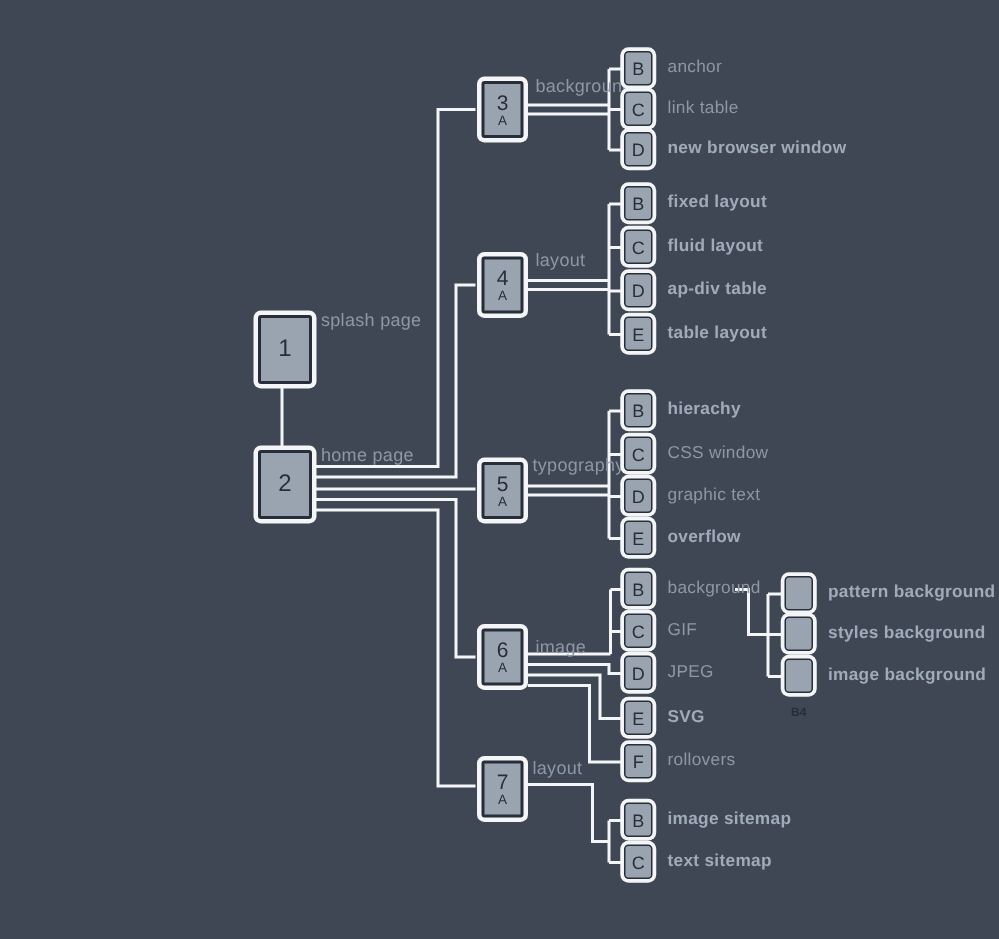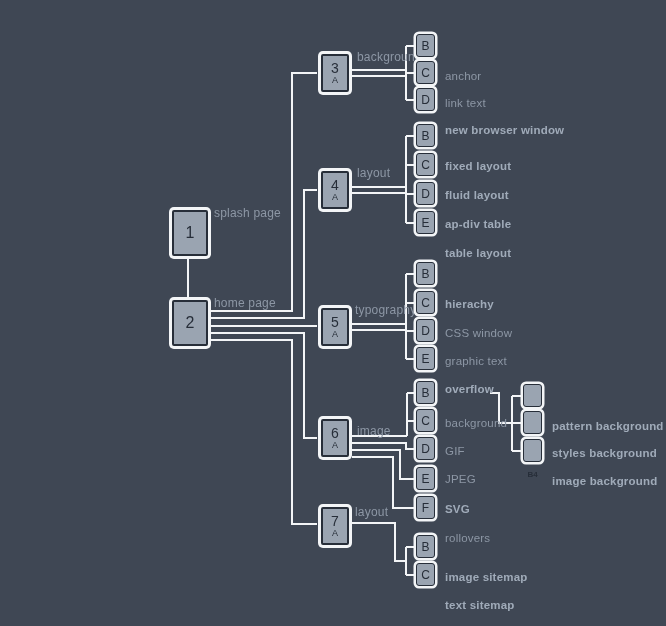--- a/index.html
+++ b/index.html
@@ -35,21 +35,21 @@
   .sub2 .letter{font-size:8px;font-weight:700;margin-top:48px;}
   #n1{left:172px;top:210px;} #n2{left:172px;top:300px;}
   #n3{left:321px;top:54px;}  #n4{left:321px;top:171px;}
   #n5{left:321px;top:308px;} #n6{left:321px;top:419px;}
   #n7{left:321px;top:507px;}
   .flabel,.slabel,.clabel{
     position:absolute;
     font-size:12px;color:#8d97a5;white-space:nowrap;
     letter-spacing:0.2px;
   }
-  .clabel{font-size:11.5px;margin-top:31px;}
+  .clabel{font-size:11.5px;}
   .bold{font-weight:700;color:#a0abb9;}
 </style>
 </head>
 <body>
 
 <div id="canvas">
 
   <svg id="wires" width="666" height="626">
     <g fill="none" stroke="#f3f5f7" stroke-width="2">
 
@@ -145,21 +145,21 @@
   </div>
   <div class="slabel" style="left:355px;top:505px">layout</div>
 
   <div class="node small" style="left:416px;top:34px">
       <span class="letter">B</span>
     </div>
   <div class="clabel" style="left:445px;top:39px">anchor</div>
   <div class="node small" style="left:416px;top:61px">
       <span class="letter">C</span>
     </div>
-  <div class="clabel" style="left:445px;top:66px">link text</div>
+  <div class="clabel" style="left:445px;top:66px">link table</div>
   <div class="node small" style="left:416px;top:88px">
       <span class="letter">D</span>
     </div>
   <div class="clabel bold" style="left:445px;top:93px">new browser window</div>
 
   <div class="node small" style="left:416px;top:124px">
       <span class="letter">B</span>
     </div>
   <div class="clabel bold" style="left:445px;top:129px">fixed layout</div>
   <div class="node small" style="left:416px;top:153px">

